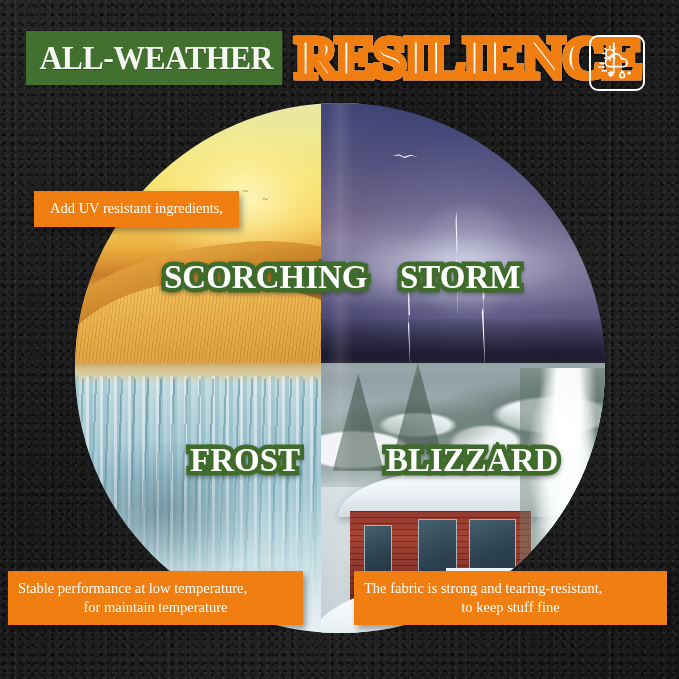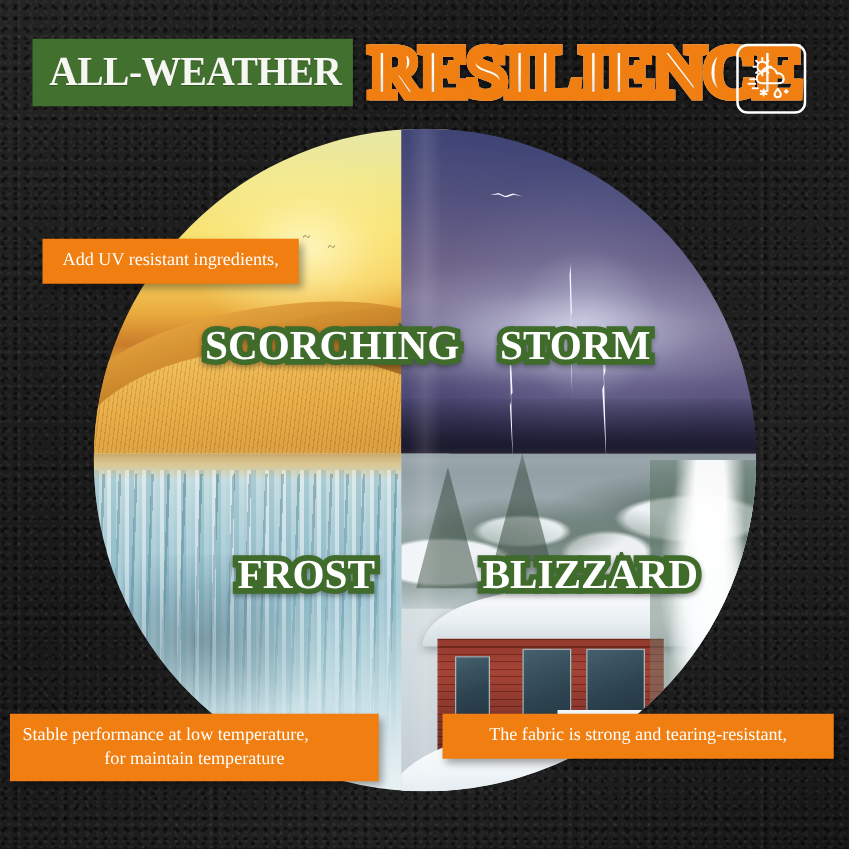--- a/index.html
+++ b/index.html
@@ -393,15 +393,16 @@
 
   <div class="callout" id="co-scorch">
     <span>Add UV resistant ingredients,</span>
   </div>
   <div class="callout" id="co-frost">
     <span>Stable performance at low temperature,</span>
     <span>for maintain temperature</span>
   </div>
   <div class="callout" id="co-blizz">
     <span>The fabric is strong and tearing-resistant,</span>
+    <span>to keep stuff fine</span>
   </div>
 
 </div>
 
 </body></html>

